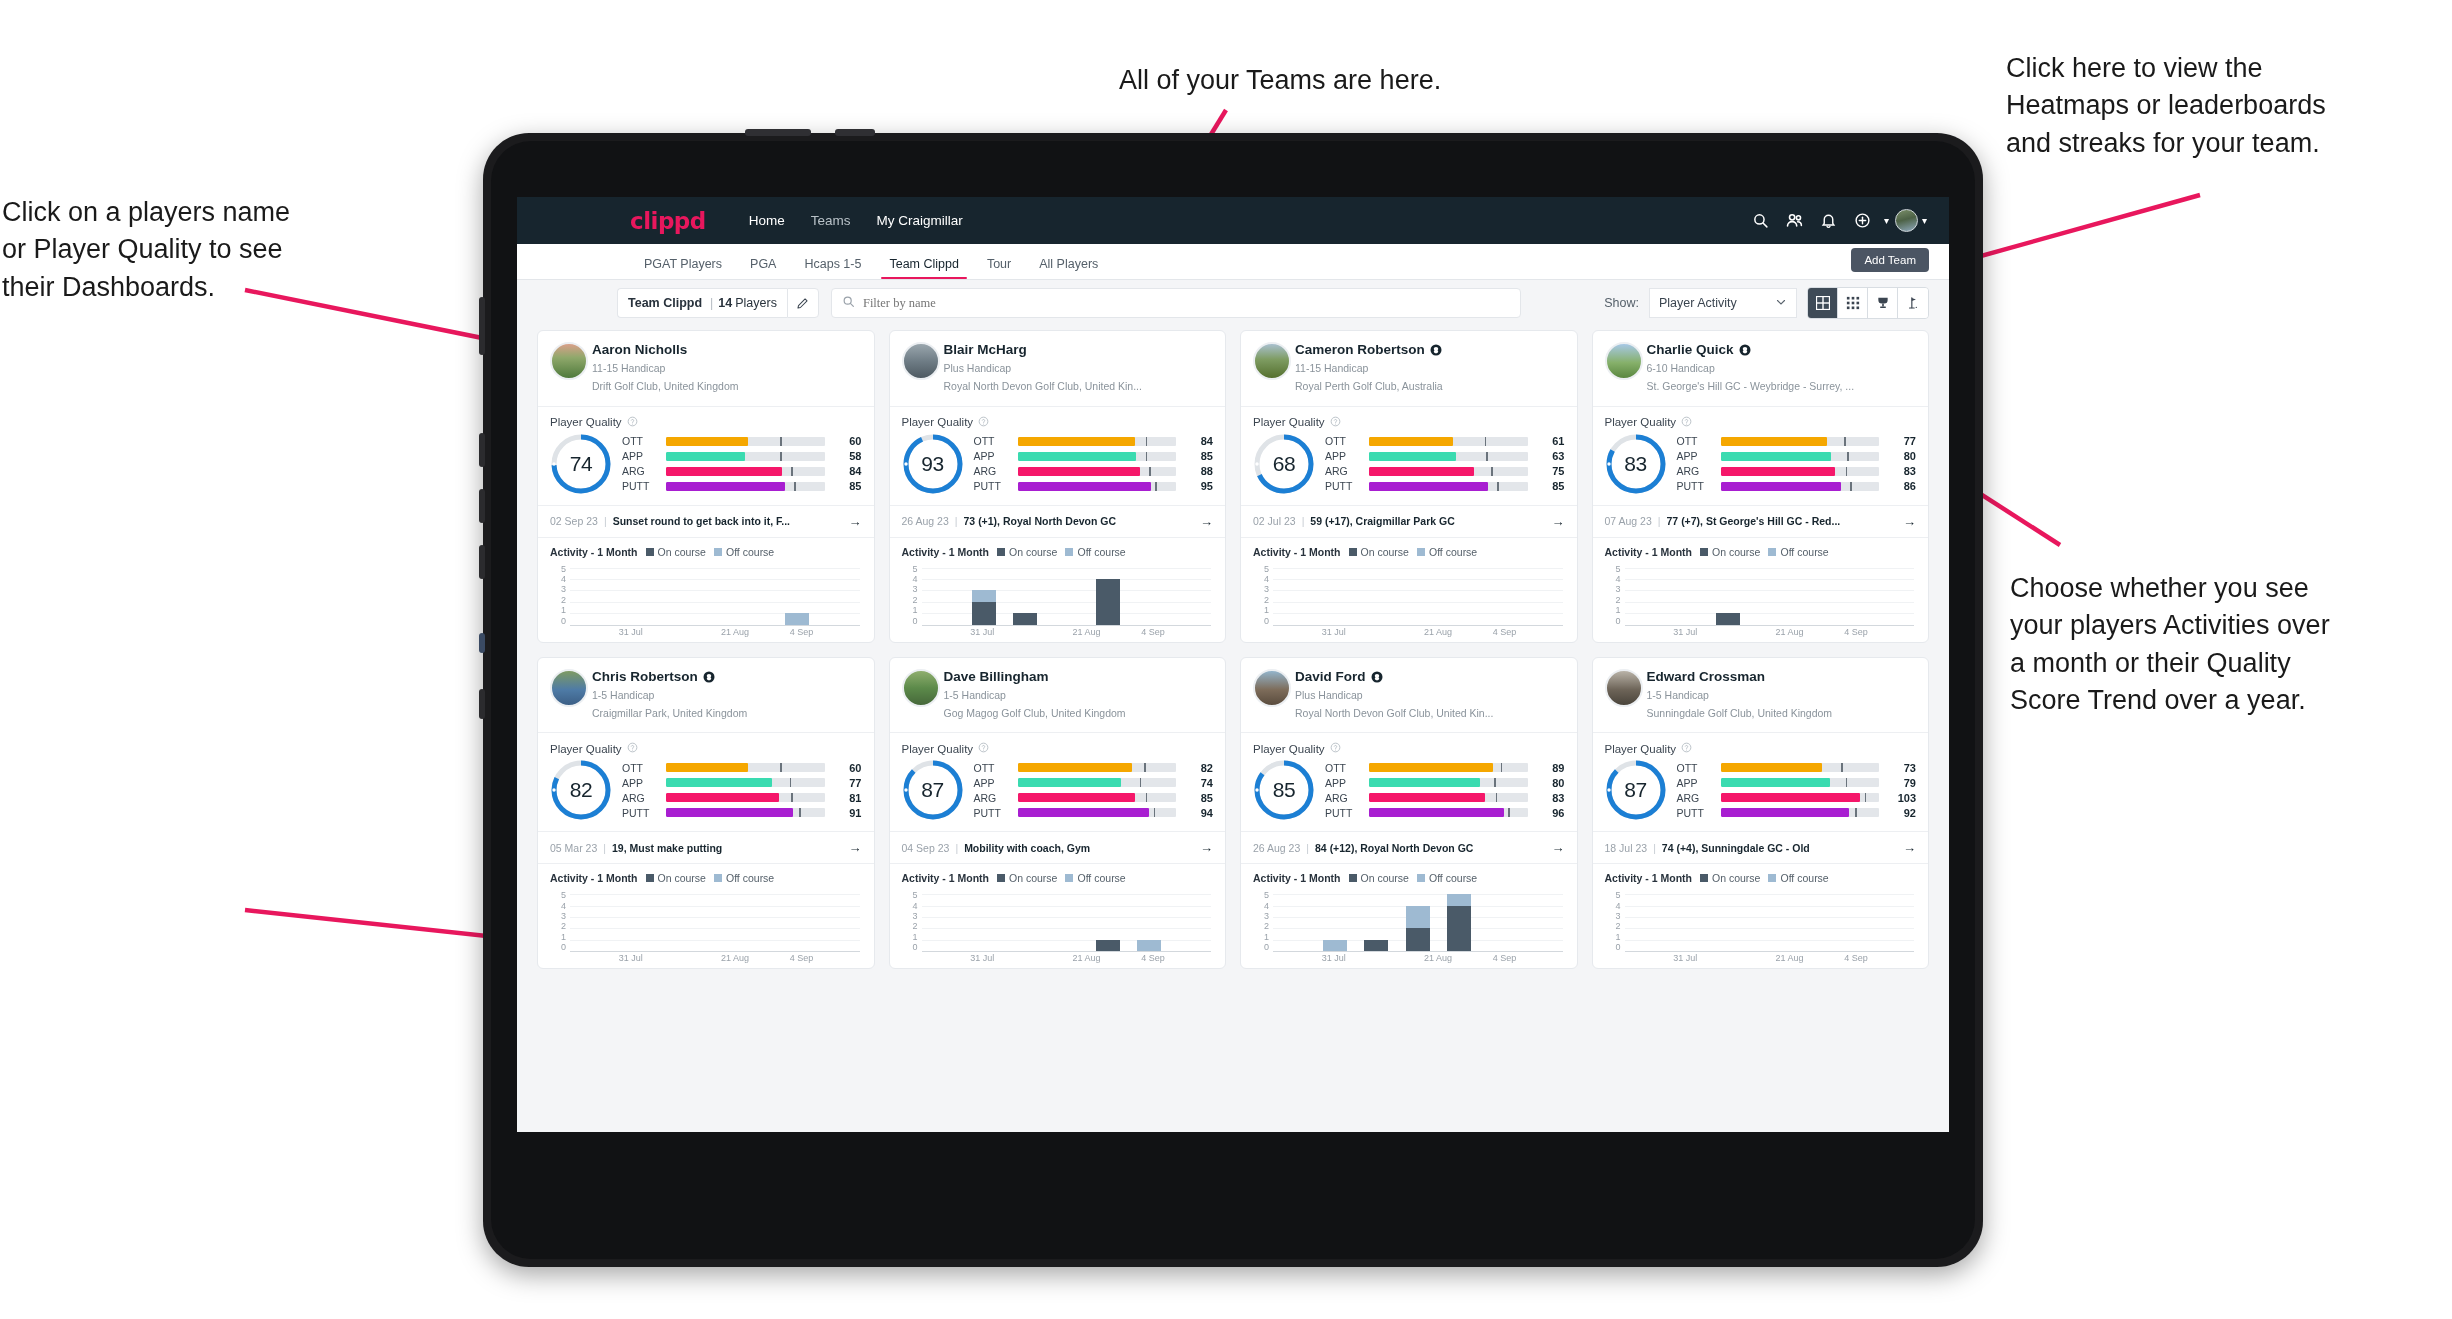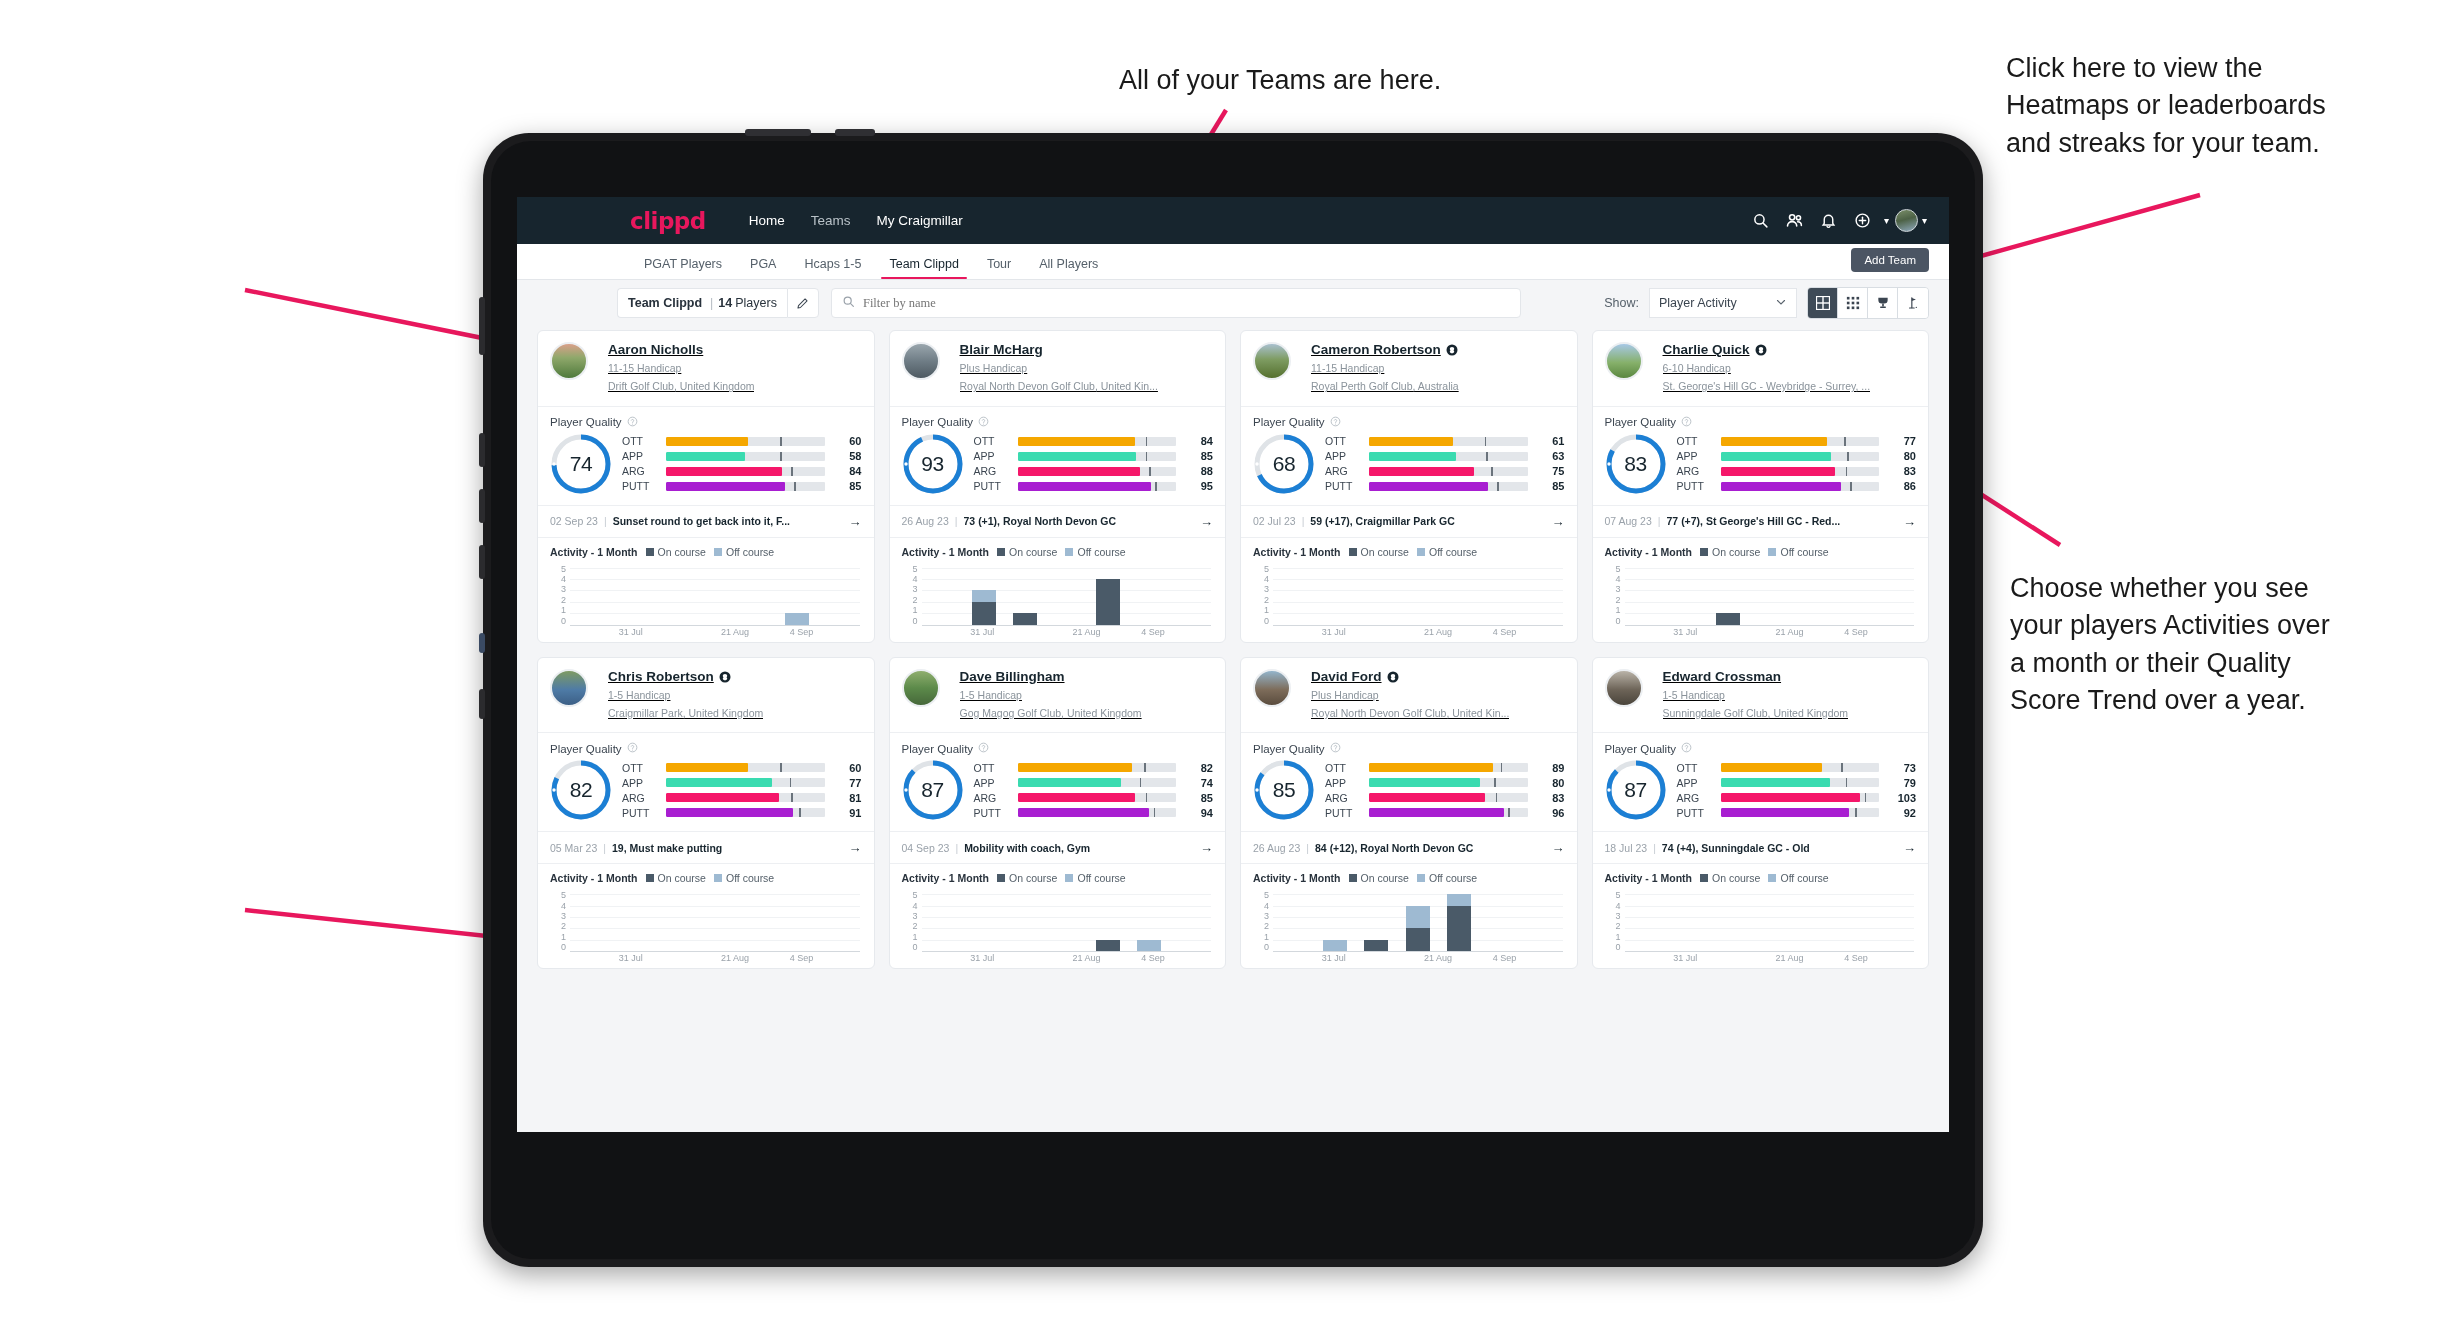--- a/index.html
+++ b/index.html
@@ -152,21 +152,21 @@
 
   
   .grid {
     padding: 4px 20px 0 20px;
     display: grid; grid-template-columns: repeat(4, 1fr); gap: 14px;
   }
   .card {
     background: #ffffff; border: 1px solid #e6e9ed; border-radius: 6px;
     overflow: hidden;
   }
-  .card-head { display: flex; gap: 20px; padding: 11px 12px; align-items: flex-start; text-decoration: underline; }
+  .card-head { display: flex; gap: 4px; padding: 11px 12px; align-items: flex-start; }
   .pavatar {
     width: 38px; height: 38px; border-radius: 50%; flex: none;
     border: 2px solid #eceff2; background-size: cover;
   }
   .pa0 { background: linear-gradient(180deg,#d9a08a 0%,#8fa86b 40%,#4f7a3c 100%); }
   .pa1 { background: linear-gradient(180deg,#9aa6ad 0%,#6f7d86 50%,#4e5a62 100%); }
   .pa2 { background: linear-gradient(180deg,#a9c0cf 0%,#7e9c62 45%,#55702f 100%); }
   .pa3 { background: linear-gradient(180deg,#a7c8e6 0%,#86b06a 55%,#5a8740 100%); }
   .pa4 { background: linear-gradient(180deg,#7e9a63 0%,#4e7ba6 55%,#3c5f86 100%); }
   .pa5 { background: linear-gradient(180deg,#8fae6e 0%,#5c8a4a 50%,#46683a 100%); }
@@ -252,20 +252,23 @@
 </style>
 </head>
 <body>
 
 <div id="root">
 
   <div class="anno" style="left:1119px; top:62px;">All of your Teams are here.</div>
   <div class="anno" style="left:2006px; top:50px;">Click here to view the
 Heatmaps or leaderboards
 and streaks for your team.</div>
+  <div class="anno" style="left:2px; top:194px;">Click on a players name
+or Player Quality to see
+their Dashboards.</div>
   <div class="anno" style="left:2010px; top:570px;">Choose whether you see
 your players Activities over
 a month or their Quality
 Score Trend over a year.</div>
 
   <svg class="arrow-svg" style="left:0; top:0; width:2452px; height:1319px;">
     <defs>
       <marker id="ah" markerWidth="9" markerHeight="9" refX="6.5" refY="4.5" orient="auto">
         <path d="M0,0 L9,4.5 L0,9 Z" fill="#e8175d"></path>
       </marker>

